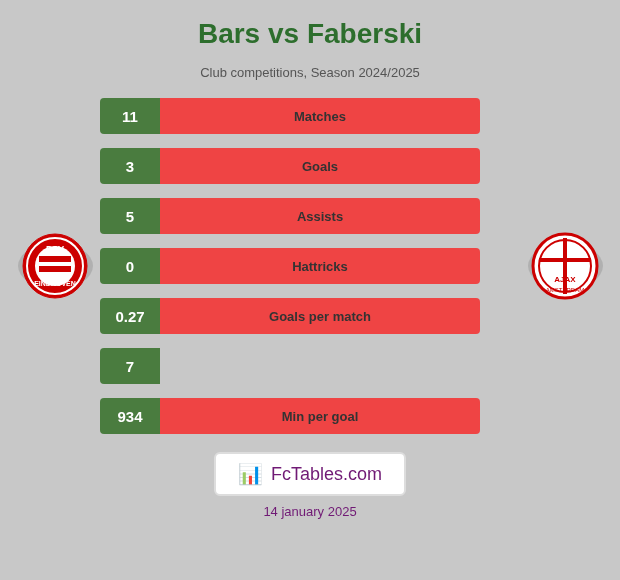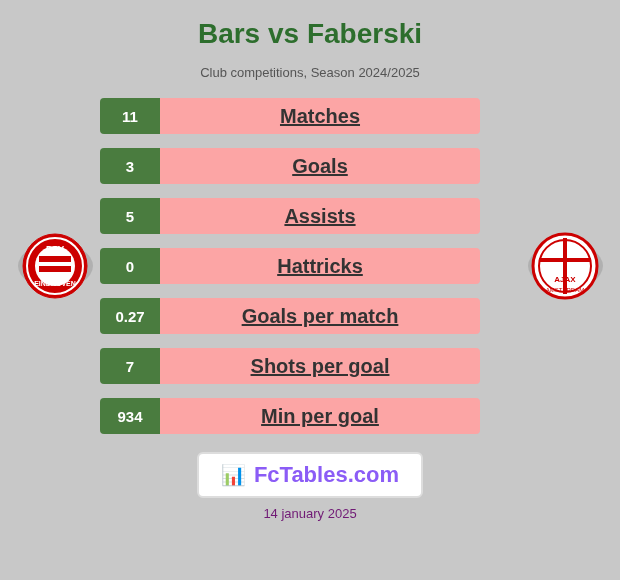--- a/index.html
+++ b/index.html
@@ -91,31 +91,30 @@
       width: 60px;
       height: 36px;
       display: flex;
       align-items: center;
       justify-content: center;
       border-radius: 4px 0 0 4px;
       flex-shrink: 0;
     }
 
     .stat-label {
-      background: #fca5a5;
+      background: #ef4444;
       color: #333;
       font-weight: bold;
-      font-size: 20px;
+      font-size: 13px;
       flex: 1;
       height: 36px;
       display: flex;
       align-items: center;
       justify-content: center;
       border-radius: 0 4px 4px 0;
-      text-decoration: underline;
     }
 
     .footer-section {
       width: 100%;
       display: flex;
       flex-direction: column;
       align-items: center;
       margin-top: 14px;
     }
 
@@ -128,23 +127,23 @@
       align-items: center;
       gap: 8px;
     }
 
     .fctables-icon {
       color: #4a7c3f;
       font-size: 20px;
     }
 
     .fctables-text {
-      font-size: 22px;
-      font-weight: bold;
-      color: #8b5cf6;
+      font-size: 18px;
+      font-weight: normal;
+      color: #701a75;
     }
 
     .date-text {
       font-size: 13px;
       color: #701a75;
       margin-top: 8px;
     }
 
     
     .side-ellipse {
@@ -196,21 +195,20 @@
         <div class="stat-row">
           <div class="stat-number">0</div>
           <div class="stat-label">Hattricks</div>
         </div>
         <div class="stat-row">
           <div class="stat-number">0.27</div>
           <div class="stat-label">Goals per match</div>
         </div>
         <div class="stat-row">
           <div class="stat-number">7</div>
-          <div class="stat-label">Shots per goal</div>
         </div>
         <div class="stat-row">
           <div class="stat-number">934</div>
           <div class="stat-label">Min per goal</div>
         </div>
       </div>
 
     <div class="right-logo" style="position: relative; margin-left: 40px;">
       <div class="side-ellipse"></div>
       <svg style="position:absolute; width:72px; height:72px;" viewBox="0 0 72 72">

